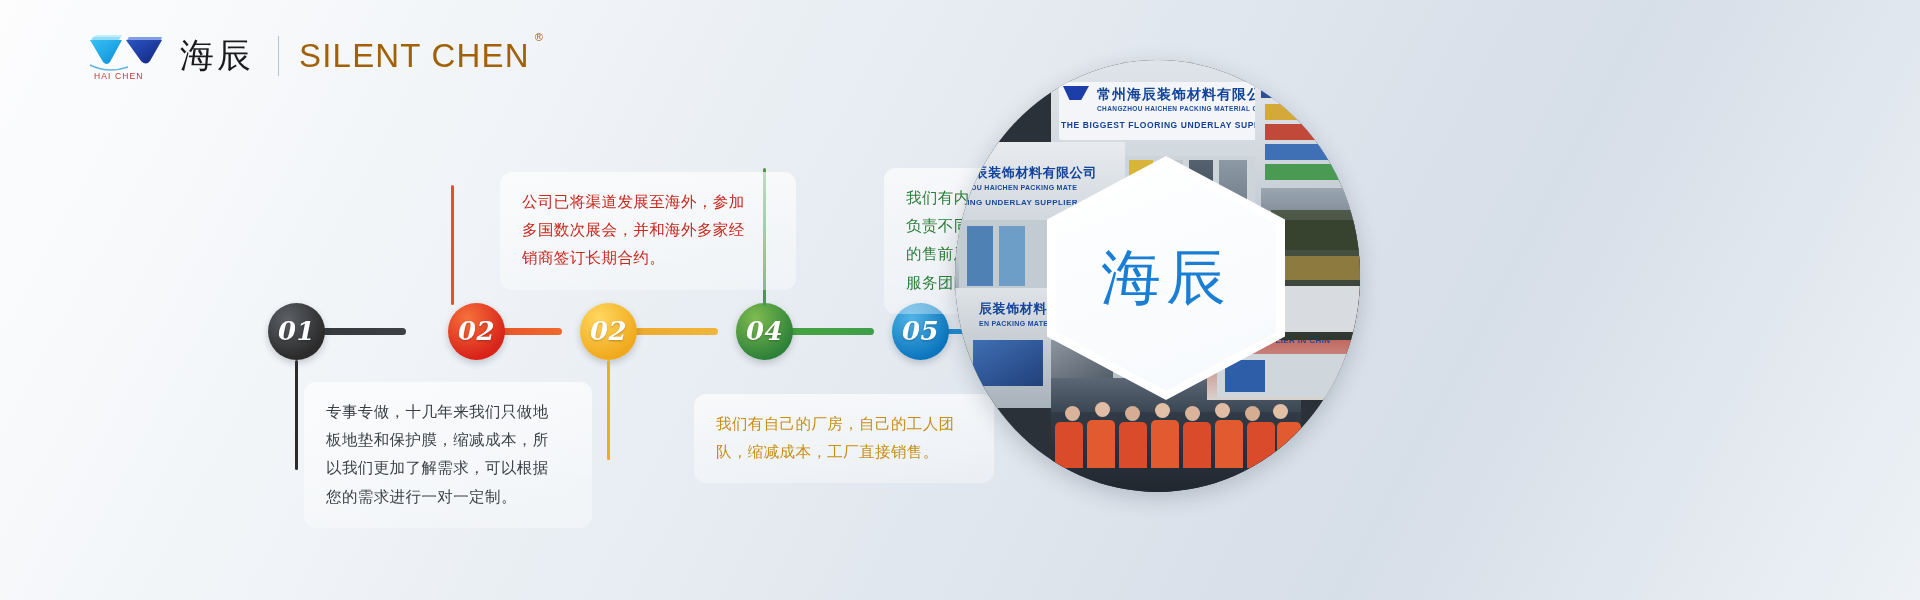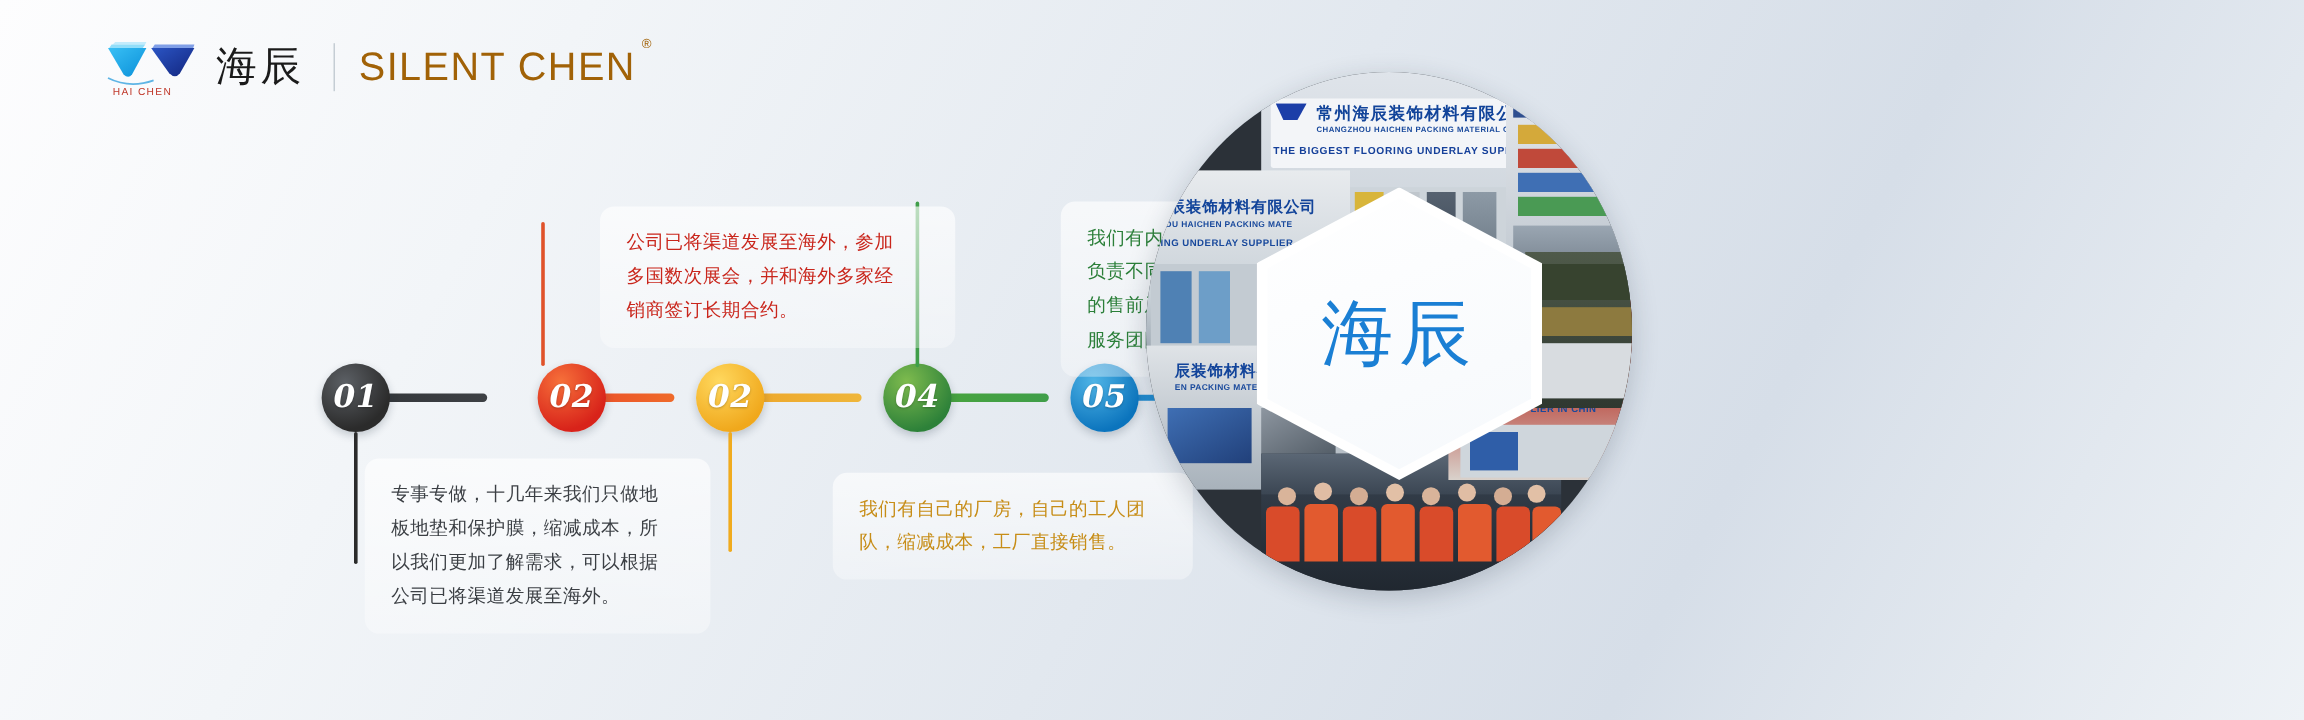--- a/index.html
+++ b/index.html
@@ -133,21 +133,21 @@
 
     <div class="stem" style="left:295px;top:360px;height:110px;background:#2b2b2b;"></div>
     <div class="stem" style="left:451px;top:185px;height:120px;background:#e0522a;"></div>
     <div class="stem" style="left:607px;top:360px;height:100px;background:#f0ab1e;"></div>
     <div class="stem" style="left:763px;top:168px;height:138px;background:#3f9e49;"></div>
 
     <div class="callout boxed" style="left:304px;top:382px;width:288px;color:#3b3f44;">
       <span class="ln">专事专做，十几年来我们只做地</span>
       <span class="ln">板地垫和保护膜，缩减成本，所</span>
       <span class="ln">以我们更加了解需求，可以根据</span>
-      <span class="ln">公司已将渠道发展至海外。</span>
+      <span class="ln">您的需求进行一对一定制。</span>
     </div>
 
     <div class="callout boxed" style="left:500px;top:172px;width:296px;color:#c9261c;">
       <span class="ln">公司已将渠道发展至海外，参加</span>
       <span class="ln">多国数次展会，并和海外多家经</span>
       <span class="ln">销商签订长期合约。</span>
     </div>
 
     <div class="callout boxed" style="left:694px;top:394px;width:300px;color:#c78d17;">
       <span class="ln">我们有自己的厂房，自己的工人团</span>

